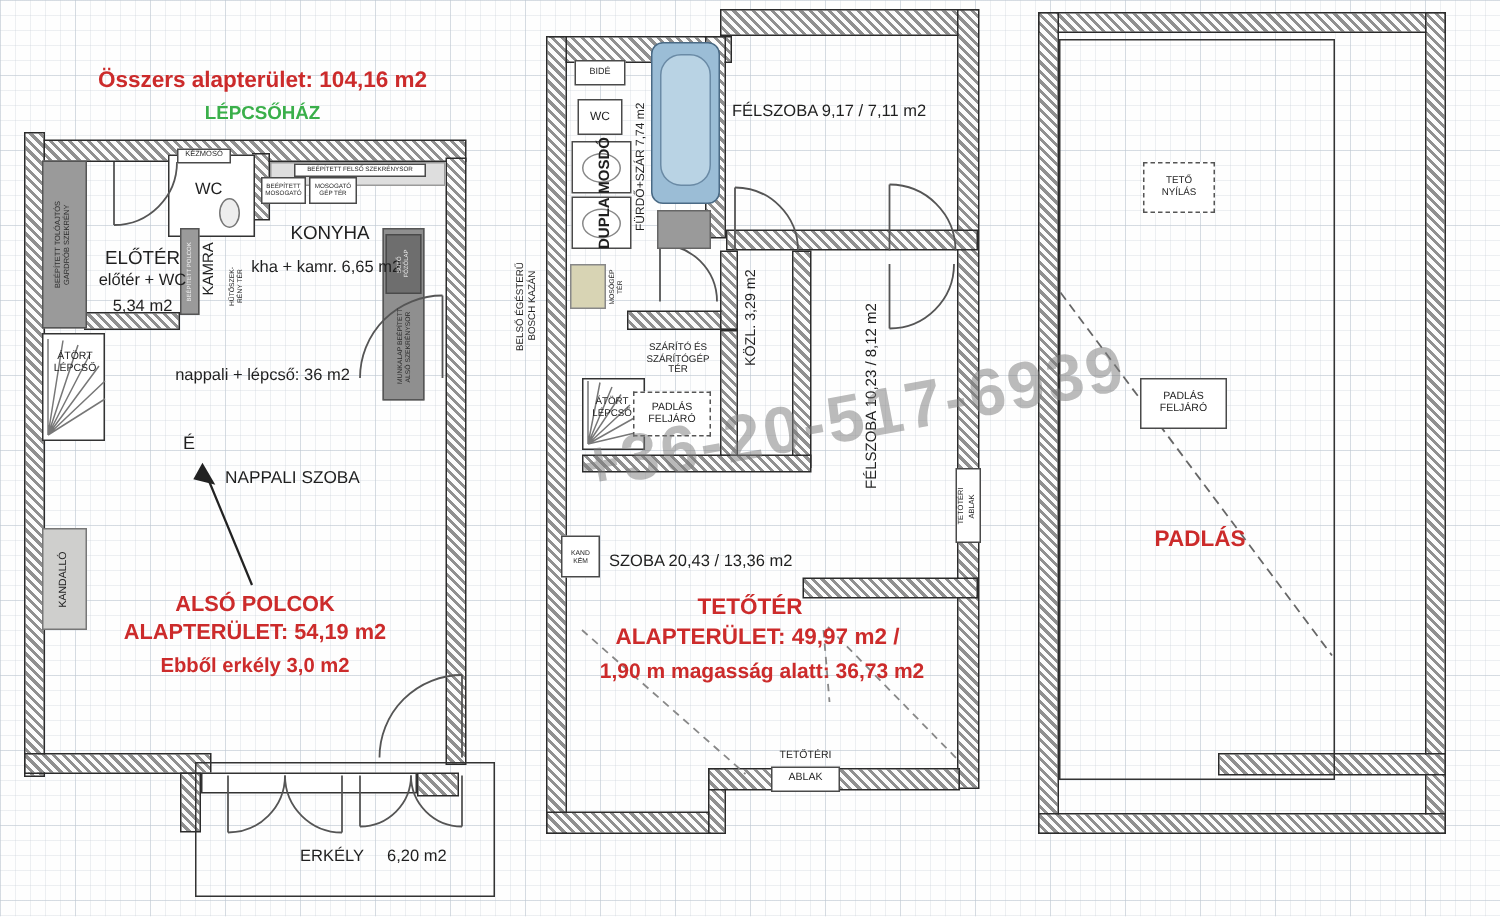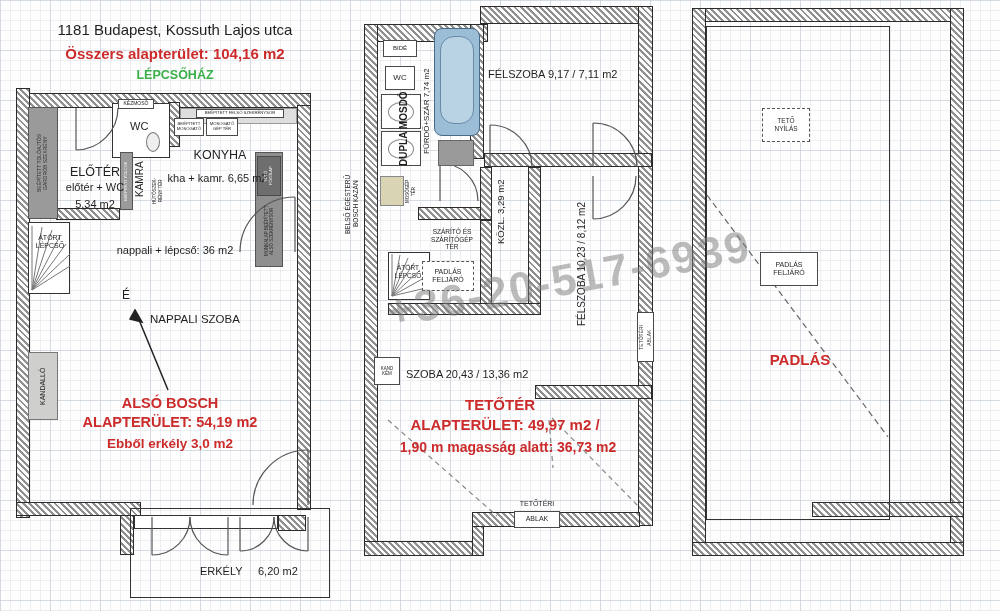--- a/index.html
+++ b/index.html
@@ -29,21 +29,20 @@
   svg.lines{position:absolute;left:0;top:0;z-index:3;pointer-events:none;}
   #watermark{position:absolute;left:383px;top:288px;font-size:44px;font-weight:700;
     color:rgba(125,125,125,.52);transform:rotate(-10.5deg);transform-origin:left top;
     letter-spacing:2px;z-index:40;white-space:nowrap;}
 </style>
 </head>
 <body>
 
 <div id="stage">
 
-  <div class="lbl c" style="left:30px;top:21px;width:290px;font-size:15px;">1181 Budapest, Kossuth Lajos utca</div>
   <div class="lbl c red" style="left:30px;top:45px;width:290px;font-size:15px;">Összers alapterület: 104,16 m2</div>
   <div class="lbl c green" style="left:30px;top:68px;width:290px;font-size:12.5px;">LÉPCSŐHÁZ</div>
 
   <div class="wall" style="left:28px;top:93px;width:283px;height:15px;"></div>
   <div class="wall" style="left:16px;top:88px;width:14px;height:430px;"></div>
   <div class="wall" style="left:297px;top:105px;width:14px;height:405px;"></div>
   <div class="wall" style="left:16px;top:502px;width:125px;height:14px;"></div>
   <div class="wall" style="left:56px;top:208px;width:64px;height:12px;"></div>
   <div class="wall" style="left:168px;top:102px;width:12px;height:45px;"></div>
   <div class="wall" style="left:120px;top:515px;width:14px;height:40px;"></div>
@@ -95,21 +94,21 @@
   <div class="lbl c" style="left:180px;top:148px;width:80px;font-size:12.5px;">KONYHA</div>
   <div class="lbl c" style="left:160px;top:172px;width:115px;font-size:11px;">kha + kamr. 6,65 m2</div>
   <div class="lbl vert" style="left:257px;top:156px;width:24px;height:40px;font-size:4px;color:#eeeeee;text-align:center;">SÜTŐ
 FŐZŐLAP</div>
   <div class="lbl vert" style="left:256px;top:196px;width:26px;height:70px;font-size:4.5px;color:#2e2e2e;text-align:center;">MUNKALAP BEÉPÍTETT
 ALSÓ SZEKRÉNYSOR</div>
   <div class="lbl c" style="left:95px;top:244px;width:160px;font-size:11px;">nappali + lépcső: 36 m2</div>
   <div class="lbl" style="left:122px;top:288px;font-size:12px;">É</div>
   <div class="lbl" style="left:150px;top:313px;font-size:11.5px;">NAPPALI SZOBA</div>
   <div class="lbl vert" style="left:30px;top:354px;width:26px;height:64px;font-size:7px;">KANDALLÓ</div>
-  <div class="lbl c red" style="left:70px;top:395px;width:200px;font-size:14.5px;">ALSÓ BOSCH</div>
+  <div class="lbl c red" style="left:70px;top:395px;width:200px;font-size:14.5px;">ALSÓ POLCOK</div>
   <div class="lbl c red" style="left:70px;top:414px;width:200px;font-size:14.5px;">ALAPTERÜLET: 54,19 m2</div>
   <div class="lbl c red" style="left:70px;top:436px;width:200px;font-size:13.5px;">Ebből erkély 3,0 m2</div>
   <div class="lbl" style="left:200px;top:565px;font-size:11px;">ERKÉLY</div>
   <div class="lbl" style="left:258px;top:565px;font-size:11px;">6,20  m2</div>
 
   <div class="wall" style="left:366px;top:24px;width:122px;height:18px;"></div>
   <div class="wall" style="left:480px;top:6px;width:172px;height:18px;"></div>
   <div class="wall" style="left:364px;top:24px;width:14px;height:532px;"></div>
   <div class="wall" style="left:638px;top:6px;width:15px;height:520px;"></div>
   <div class="wall" style="left:364px;top:541px;width:110px;height:15px;"></div>

